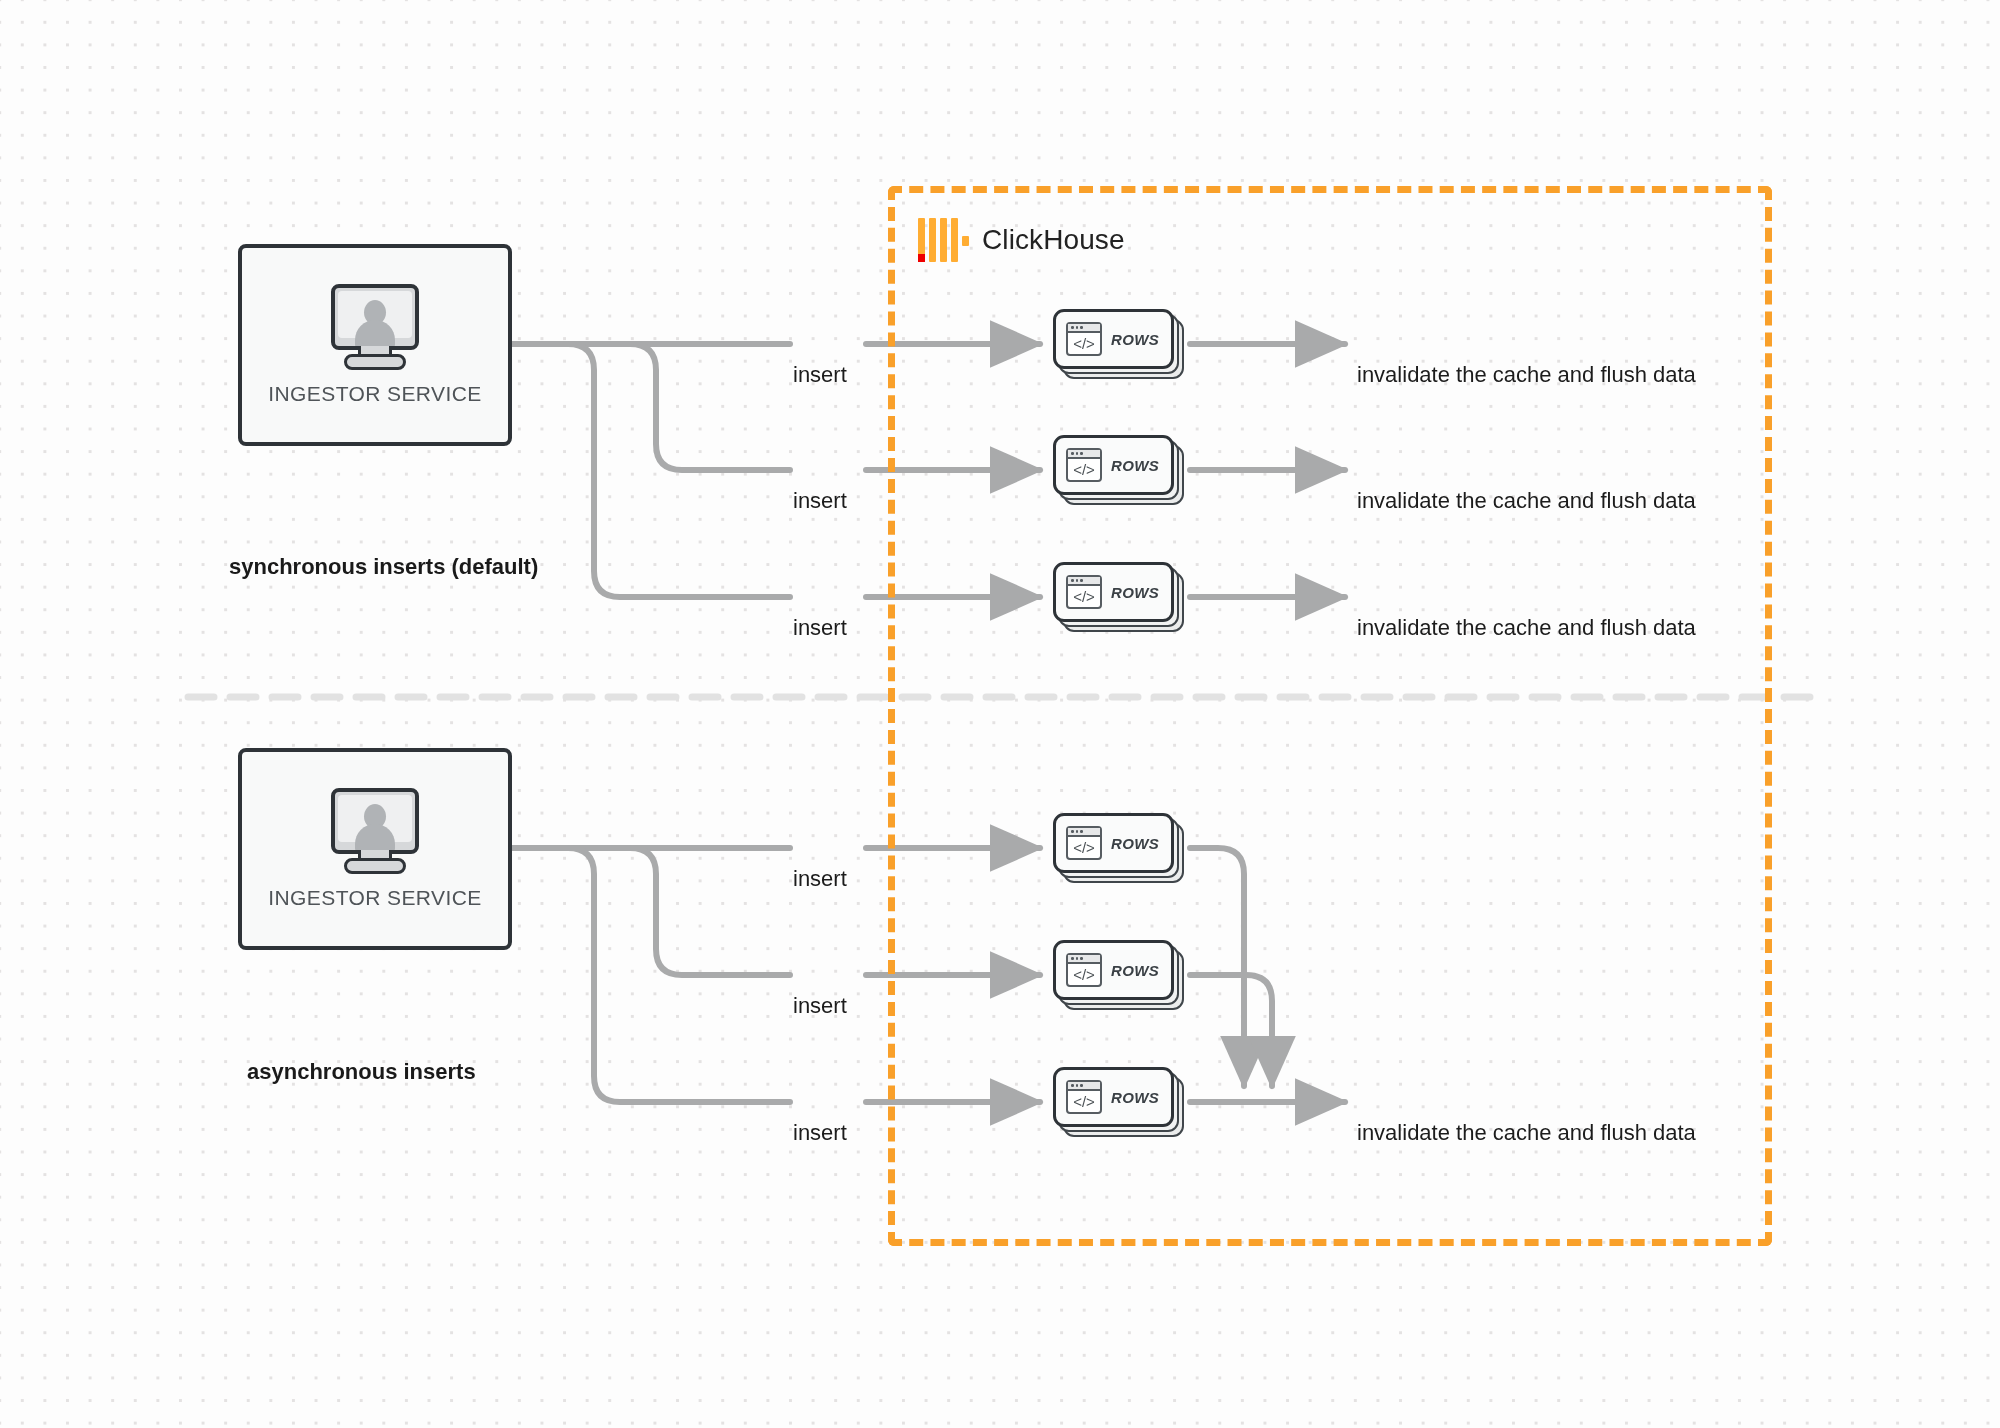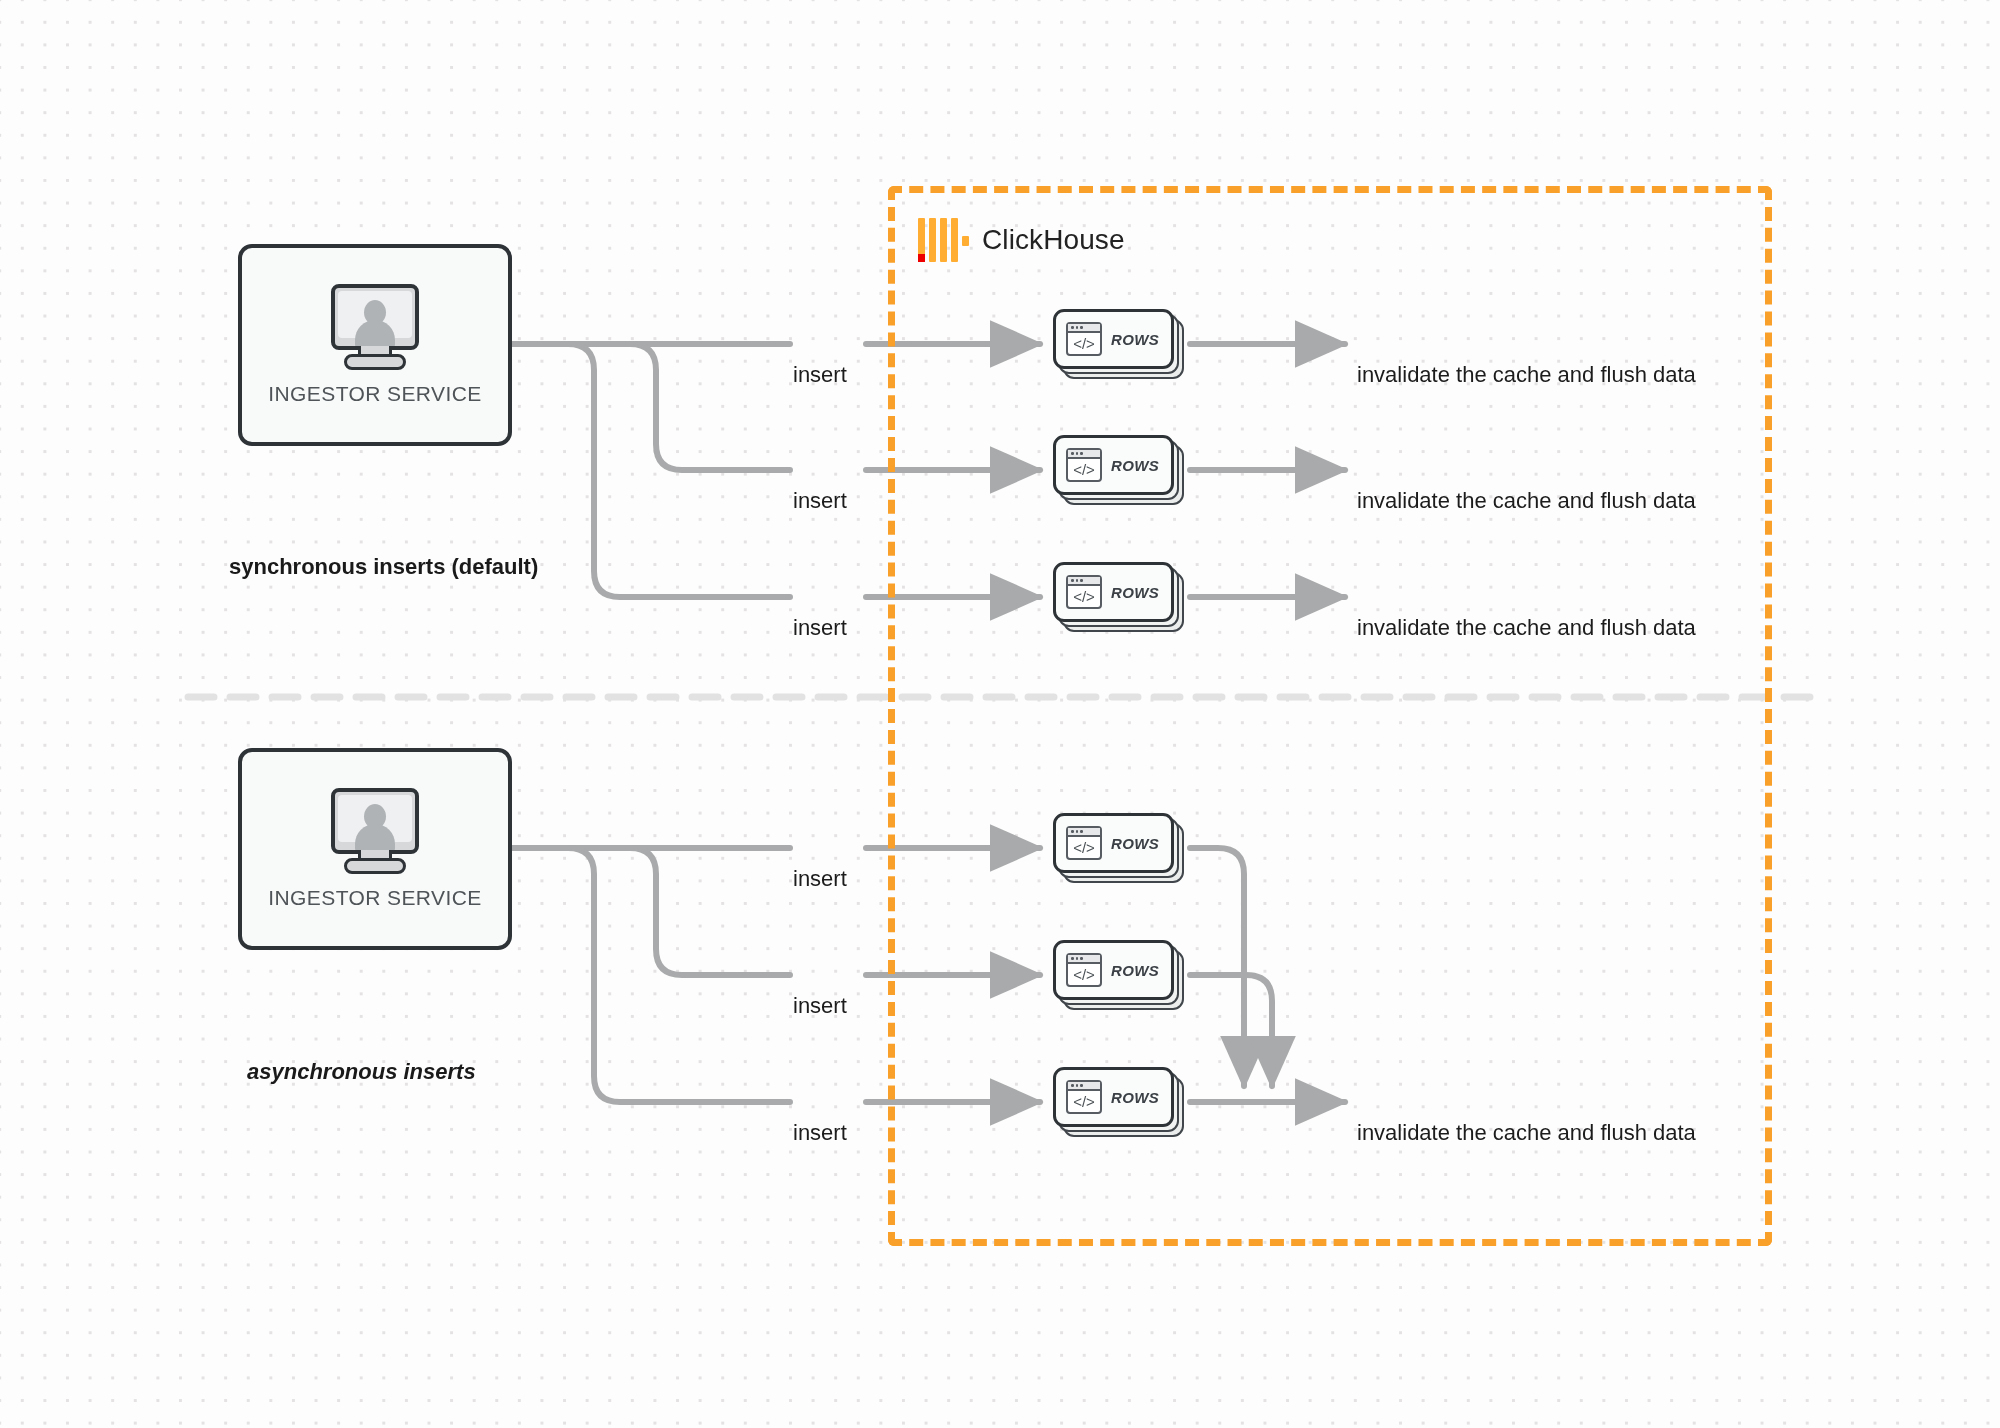--- a/index.html
+++ b/index.html
@@ -86,21 +86,21 @@
     white-space: nowrap;
   }
 
   
   .ingestor {
     position: absolute;
     width: 274px;
     height: 202px;
     background: #f8f9f9;
     border: 4px solid #2e3338;
-    border-radius: 14px;
+    border-radius: 8px;
     box-sizing: border-box;
     display: flex;
     flex-direction: column;
     align-items: center;
     justify-content: center;
   }
   .ingestor.sync  { left: 238px; top: 244px; }
   .ingestor.async { left: 238px; top: 748px; }
   .monitor {
     position: relative;
@@ -190,21 +190,21 @@
   
   .section-caption {
     position: absolute;
     font-size: 22px;
     font-weight: bold;
     color: #1a1a1a;
     white-space: nowrap;
     margin-top: 33px;
   }
   .section-caption.sync  { left: 229px; top: 521px; }
-  .section-caption.async { left: 247px; top: 1026px; font-style: italic; }
+  .section-caption.async { left: 247px; top: 1026px; }
 
   
   .rows-card {
     position: absolute;
     width: 131px;
     height: 70px;
   }
   .rows-card .shadow2 {
     position: absolute;
     left: 10px; top: 10px;

